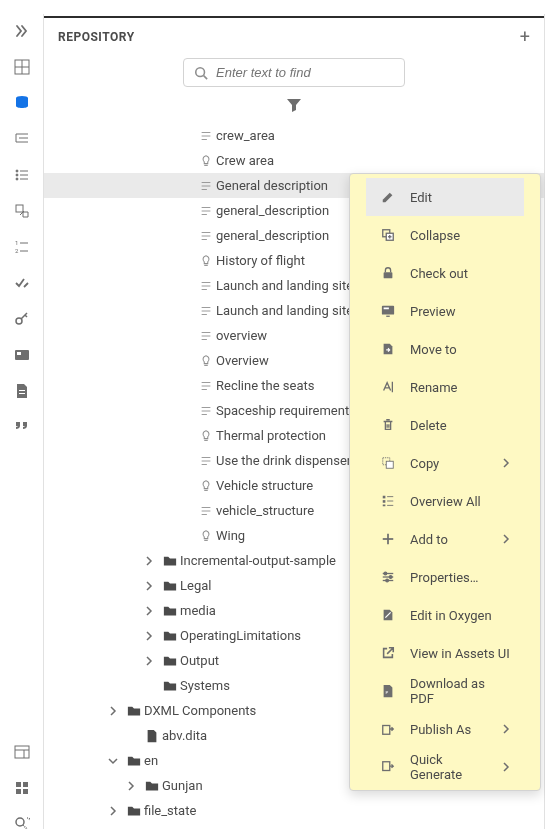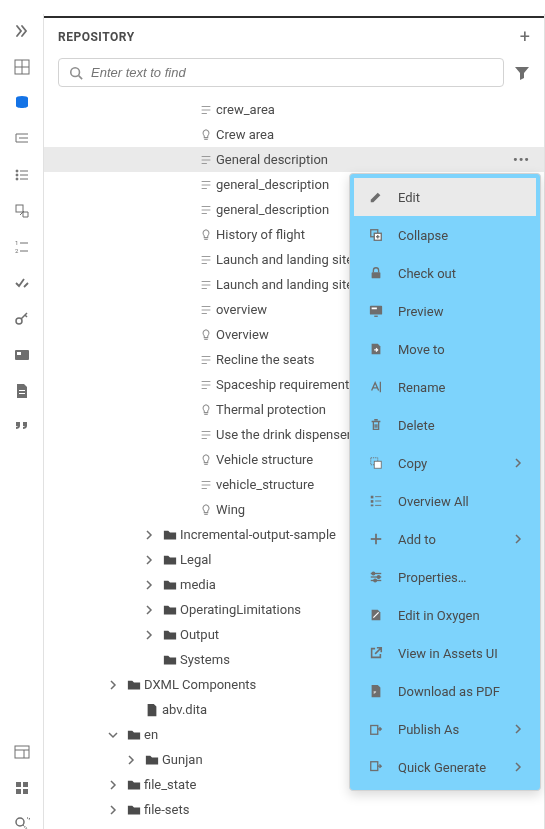--- a/index.html
+++ b/index.html
@@ -6,33 +6,33 @@
     body { font-family: -apple-system, BlinkMacSystemFont, "Segoe UI", Roboto, sans-serif; font-size: 13px; color: #4b4b4b; background: #fff; width: 545px; height: 829px; overflow: hidden; }
     .app { display: flex; height: 100%; margin-top: 14px; }
     .leftbar { width: 44px; border-right: 1px solid #e1e1e1; display: flex; flex-direction: column; align-items: center; padding-top: 8px; gap: 18px; }
     .leftbar .ico { width: 18px; height: 18px; display: flex; align-items: center; justify-content: center; color: #6e6e6e; cursor: pointer; }
     .leftbar .ico.active { color: #1473e6; }
     .leftbar .spacer { flex: 1; }
     .panel { flex: 1; display: flex; flex-direction: column; border-right: 1px solid #e1e1e1; min-width: 0; }
     .panel-header { display: flex; align-items: center; justify-content: space-between; padding: 10px 14px 8px 14px; border-top: 2px solid #2c2c2c; margin-top: 2px; margin-left: 0px; }
     .panel-title { font-weight: 700; font-size: 12px; letter-spacing: 0.5px; color: #4b4b4b; }
     .plus { color: #6e6e6e; cursor: pointer; font-size: 18px; line-height: 1; }
-    .search-row { display: flex; align-items: center; gap: 10px; padding: 4px 14px 10px 14px; }
+    .search-row { display: flex; align-items: center; gap: 10px; padding: 4px 14px 10px 14px; flex-direction: column; }
     .search-box { flex: 1; display: flex; align-items: center; border: 1px solid #d3d3d3; border-radius: 4px; padding: 6px 10px; gap: 8px; }
     .search-box input { border: none; outline: none; flex: 1; font-size: 13px; font-style: italic; color: #8e8e8e; background: transparent; }
     .filter-btn { color: #6e6e6e; cursor: pointer; }
     .tree { flex: 1; overflow: auto; }
     .row { display: flex; align-items: center; height: 25px; padding-right: 10px; cursor: pointer; }
     .row.selected { background: #eaeaea; }
     .row .indent { flex-shrink: 0; }
     .row .chevron { width: 16px; text-align: center; color: #6e6e6e; font-size: 10px; flex-shrink: 0; }
     .row .file-ico { width: 20px; display: flex; justify-content: center; color: #8e8e8e; flex-shrink: 0; }
     .row .label { flex: 1; white-space: nowrap; overflow: hidden; text-overflow: ellipsis; color: #4b4b4b; }
     .row .more { color: #6e6e6e; font-weight: 700; letter-spacing: 1px; padding-right: 4px; }
-    .context-menu { position: absolute; left: 349px; top: 173px; width: 192px; background: #7dd3fc; border: 1px solid #d3d3d3; border-radius: 4px; box-shadow: 0 4px 12px rgba(0,0,0,0.15); z-index: 10; padding: 4px 4px; }
+    .context-menu { position: absolute; left: 349px; top: 173px; width: 192px; background: #fef9c3; border: 1px solid #d3d3d3; border-radius: 4px; box-shadow: 0 4px 12px rgba(0,0,0,0.15); z-index: 10; padding: 4px 16px; }
     .menu-item { display: flex; align-items: center; height: 38px; padding: 0 14px; gap: 14px; cursor: pointer; color: #4b4b4b; }
     .menu-item.highlighted { background: #eaeaea; }
     .menu-item .mi-ico { width: 16px; display: flex; justify-content: center; color: #6e6e6e; }
     .menu-item .mi-label { flex: 1; font-size: 13px; }
     .menu-item .mi-arrow { color: #6e6e6e; font-size: 12px; }
     svg { display: block; }
   </style>
 </head>
 <body>
 

